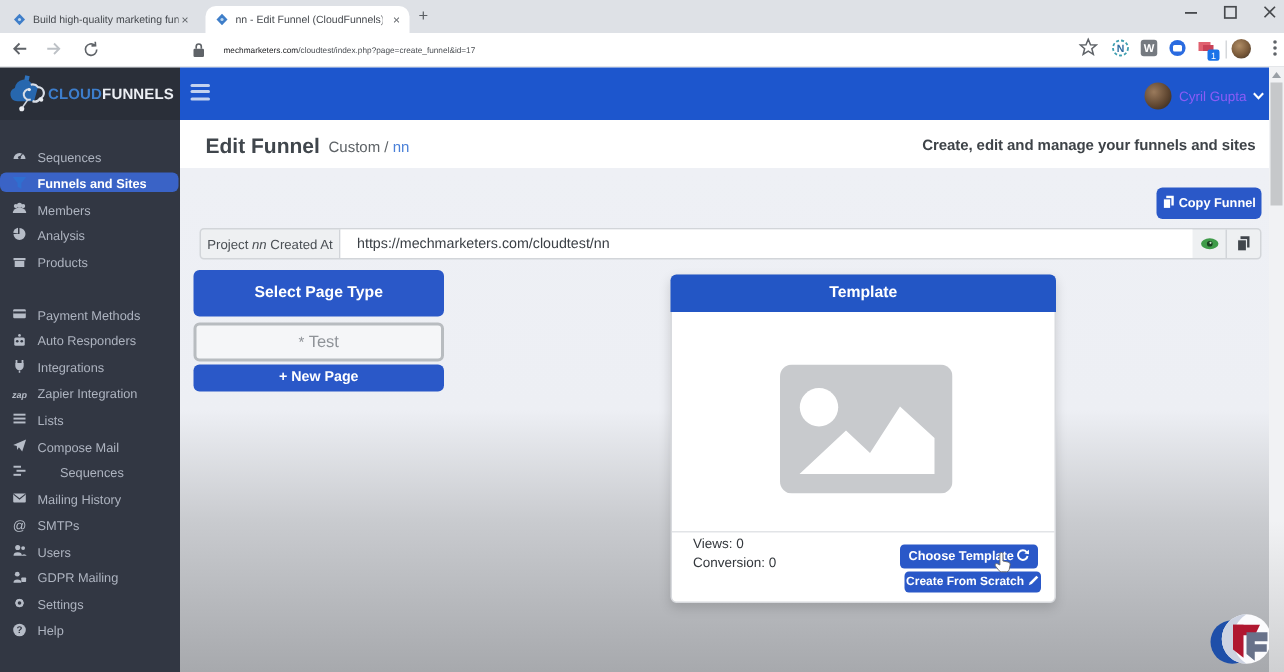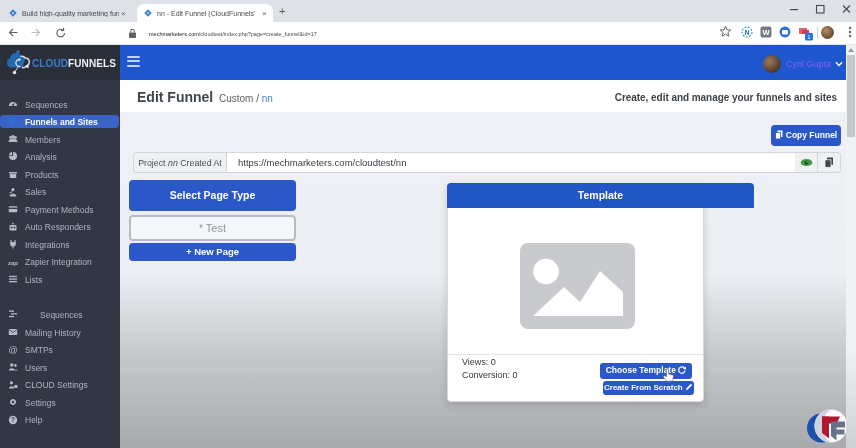--- a/index.html
+++ b/index.html
@@ -176,21 +176,21 @@
               <rect x="1" y="2.8" width="6" height="7.5" fill="#41464c" stroke="#eef0f2" stroke-width="0.8"></rect>
             </svg>
           </div>
       </div>
     </div>
     <div class="bluebtn" style="left:9px;top:68px;width:167px;height:31px;border-radius:4px;font-size:10.5px;line-height:31px;">Select Page Type</div>
     <div style="position:absolute;left:9px;top:103px;width:167px;height:26px;background:#f5f6f8;border:2px solid #b8bcc0;border-radius:4px;color:#8f9398;font-size:11px;text-align:center;line-height:22px;"><span style="font-size:10px;">*</span> Test</div>
     <div class="bluebtn" style="left:9px;top:131px;width:167px;height:17.5px;border-radius:4px;font-size:9.5px;line-height:17.5px;">+ New Page</div>
 
     <div style="position:absolute;left:327px;top:71px;width:257px;height:219px;background:#fff;border:1px solid #d8dade;border-radius:4px;box-shadow:0 3px 8px rgba(0,0,0,.15);">
-      <div style="position:absolute;left:-1px;top:-1px;width:307px;height:25px;background:#2356c5;border-radius:4px 4px 0 0;color:#fff;font-weight:bold;font-size:10.5px;text-align:center;line-height:25px;">Template</div>
+      <div style="position:absolute;left:-1px;top:-1px;width:257px;height:25px;background:#2356c5;border-radius:4px 4px 0 0;color:#fff;font-weight:bold;font-size:10.5px;text-align:center;line-height:25px;">Template</div>
       <svg style="position:absolute;left:72px;top:59px;" width="115" height="86" viewBox="0 0 115 86">
         <rect x="0" y="0" width="115" height="86" rx="8" fill="#c8cacd"></rect>
         <circle cx="26" cy="28.5" r="12.8" fill="#fff"></circle>
         <path d="M13 73 L44 44 L60 59 L80 28 L103 49 L103 73 Z" fill="#fff"></path>
       </svg>
       <div style="position:absolute;left:0;top:170px;width:100%;border-top:1px solid #e2e4e7;"></div>
       <div style="position:absolute;left:14px;top:173px;font-size:9px;color:#33373c;">Views: 0</div>
       <div style="position:absolute;left:14px;top:186px;font-size:9px;color:#33373c;">Conversion: 0</div>
       <div class="bluebtn" style="left:152px;top:179px;width:92px;height:15.5px;border-radius:3px;font-size:8.5px;line-height:15.5px;">Choose Template <svg width="8" height="8" viewBox="0 0 10 10" style="vertical-align:-0.5px;">
             <path d="M8.8 5.8 A4 4 0 1 1 8 2.6" stroke="#fff" stroke-width="1.6" fill="none"></path>
@@ -239,27 +239,20 @@
             <path d="M4 0.8 a4 4 0 0 0 -3.2 3.4 l3.2 0.4 z" fill="#b6bcc7"></path>
           </svg></span>
         <span>Analysis</span>
       </div>
       <div class="mi" style="top: 86.2px;">
         <span class="ic"><svg width="10" height="10" viewBox="0 0 10 10">
             <path d="M1 3 h8 v1.5 h-8 z M1.8 5 h6.4 v4 h-6.4 z" fill="#b6bcc7"></path>
           </svg></span>
         <span>Products</span>
       </div>
-      <div class="mi" style="top: 103.75px;">
-        <span class="ic"><svg width="10" height="10" viewBox="0 0 10 10">
-            <circle cx="5" cy="2.5" r="1.6" fill="#b6bcc7"></circle>
-            <path d="M2 9 c0 -2.5 6 -2.5 6 0 z M1.5 6 l3 -1.5" stroke="#b6bcc7" fill="#b6bcc7" stroke-width="1"></path>
-          </svg></span>
-        <span>Sales</span>
-      </div>
       <div class="mi" style="top: 121.3px;">
         <span class="ic"><svg width="10" height="10" viewBox="0 0 10 10">
             <rect x="0.8" y="2.2" width="8.4" height="6" rx="0.8" fill="#b6bcc7"></rect>
             <rect x="0.8" y="3.6" width="8.4" height="1.4" fill="#323743"></rect>
           </svg></span>
         <span>Payment Methods</span>
       </div>
       <div class="mi" style="top: 138.85px;">
         <span class="ic"><svg width="10" height="10" viewBox="0 0 10 10">
             <rect x="1.5" y="3" width="7" height="5.5" rx="1" fill="#b6bcc7"></rect>
@@ -282,20 +275,26 @@
         <span>Zapier Integration</span>
       </div>
       <div class="mi" style="top: 191.5px;">
         <span class="ic"><svg width="10" height="10" viewBox="0 0 10 10">
             <rect x="1" y="1.8" width="8" height="1.3" fill="#b6bcc7"></rect>
             <rect x="1" y="4.4" width="8" height="1.3" fill="#b6bcc7"></rect>
             <rect x="1" y="7" width="8" height="1.3" fill="#b6bcc7"></rect>
           </svg></span>
         <span>Lists</span>
       </div>
+      <div class="mi" style="top: 209.05px;">
+        <span class="ic"><svg width="10" height="10" viewBox="0 0 10 10">
+            <path d="M0.8 4.6 L9.4 1 L6.8 9 L4.6 6.2 L3.4 8 L3.2 5.4 Z" fill="#b6bcc7"></path>
+          </svg></span>
+        <span>Compose Mail</span>
+      </div>
       <div class="mi" style="top: 226.6px; gap: 15px;">
         <span class="ic"><svg width="10" height="10" viewBox="0 0 10 10">
             <rect x="1" y="1.5" width="5" height="1.3" fill="#b6bcc7"></rect>
             <rect x="3" y="4.2" width="6" height="1.3" fill="#b6bcc7"></rect>
             <rect x="1" y="6.9" width="5" height="1.3" fill="#b6bcc7"></rect>
           </svg></span>
         <span>Sequences</span>
       </div>
       <div class="mi" style="top: 244.15px;">
         <span class="ic"><svg width="10" height="10" viewBox="0 0 10 10">
@@ -316,21 +315,21 @@
             <path d="M6.2 8.5 a2 1.8 0 0 1 3.6 0 z" fill="#b6bcc7"></path>
           </svg></span>
         <span>Users</span>
       </div>
       <div class="mi" style="top: 296.8px;">
         <span class="ic"><svg width="10" height="10" viewBox="0 0 10 10">
             <circle cx="3.5" cy="2.8" r="1.6" fill="#b6bcc7"></circle>
             <path d="M1 8.5 a2.6 2.2 0 0 1 5.2 0 z" fill="#b6bcc7"></path>
             <rect x="6.2" y="5" width="3.2" height="3" rx="0.5" fill="#b6bcc7"></rect>
           </svg></span>
-        <span>CLOUD Settings</span>
+        <span>GDPR Mailing</span>
       </div>
       <div class="mi" style="top: 314.35px;">
         <span class="ic"><svg width="10" height="10" viewBox="0 0 10 10">
             <rect x="2.7" y="2.7" width="4.6" height="4.6" rx="1" fill="#b6bcc7"></rect>
             <rect x="2.7" y="2.7" width="4.6" height="4.6" rx="1" fill="#b6bcc7" transform="rotate(45 5 5)"></rect>
             <circle cx="5" cy="5" r="2.7" fill="#b6bcc7"></circle>
             <circle cx="5" cy="5" r="1.2" fill="#323743"></circle>
           </svg></span>
         <span>Settings</span>
       </div>

